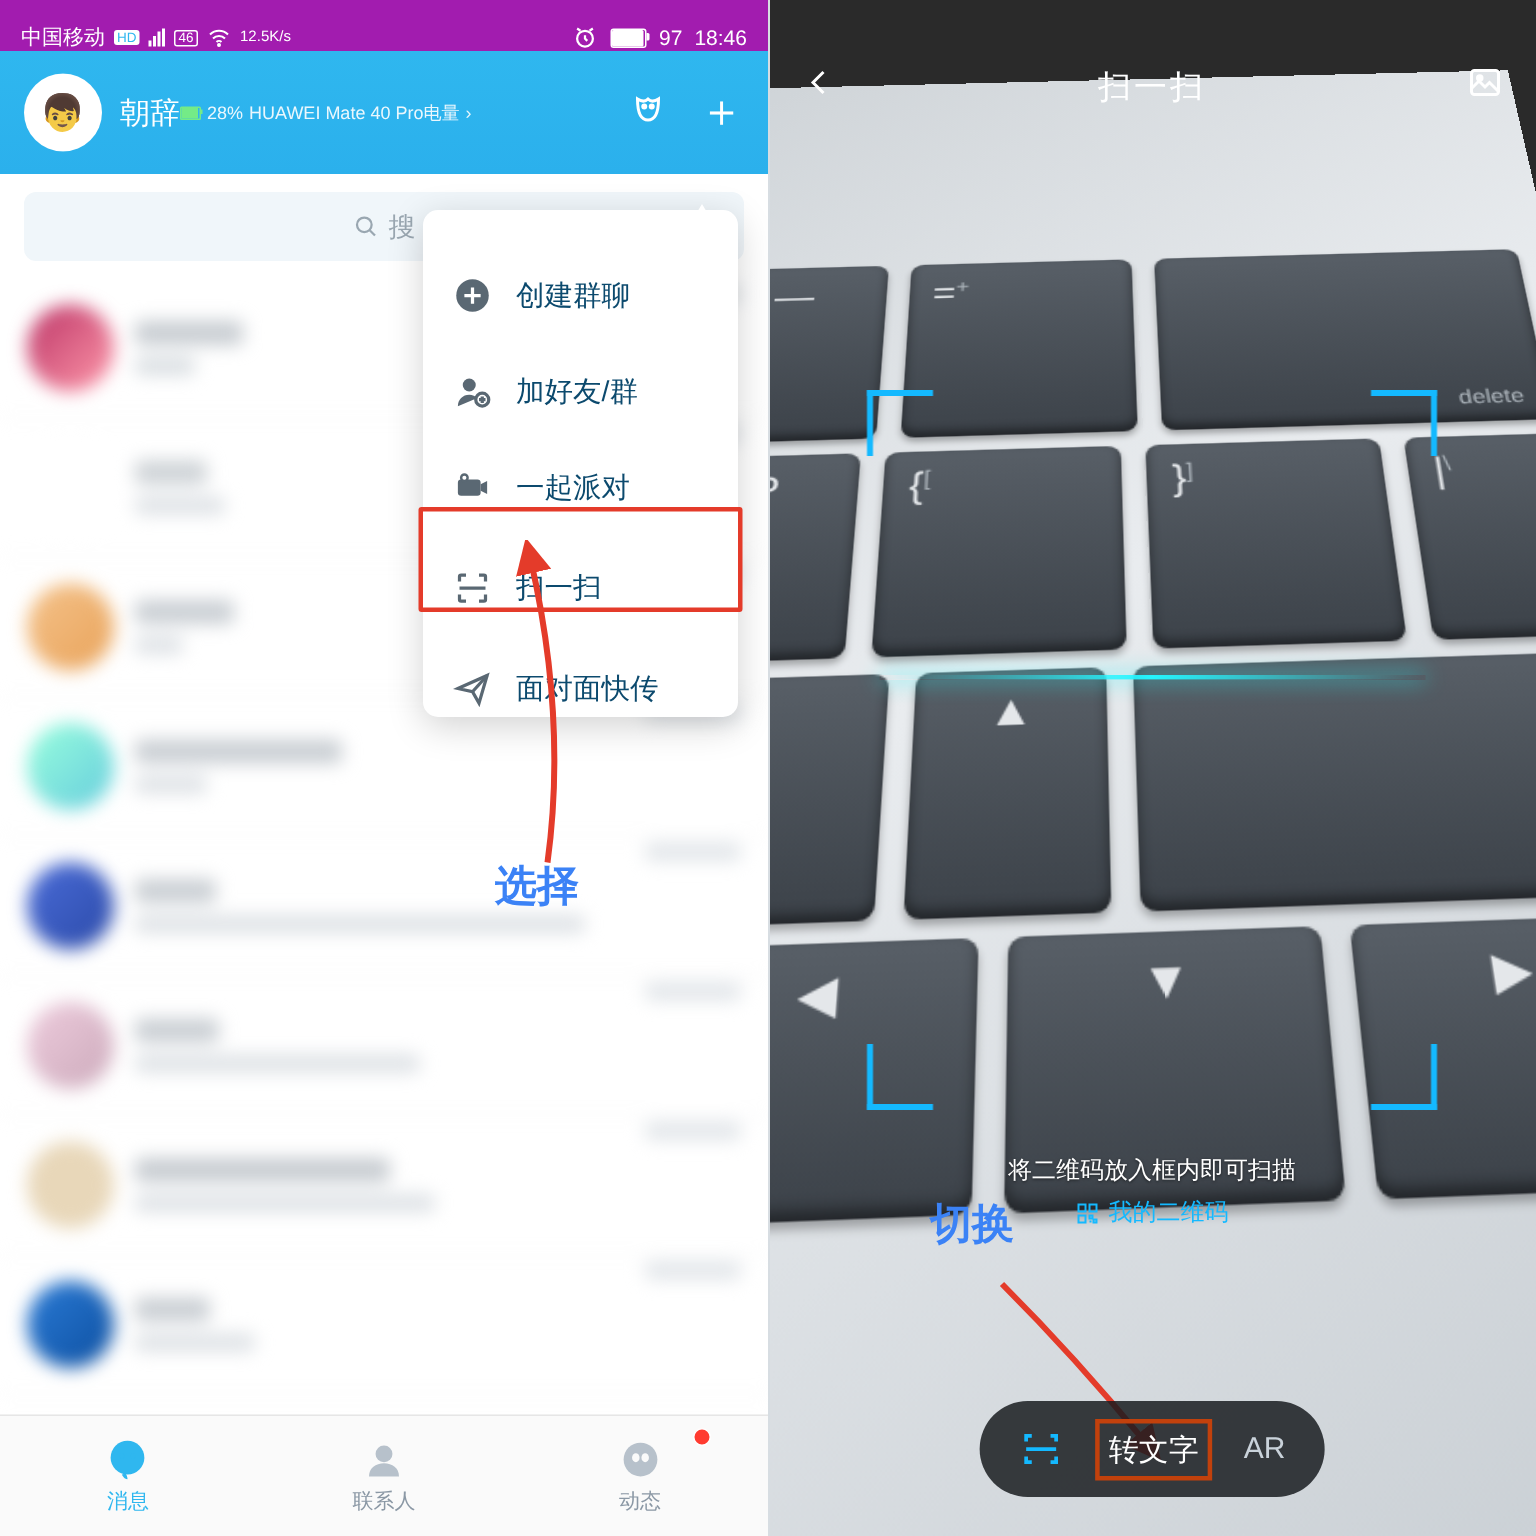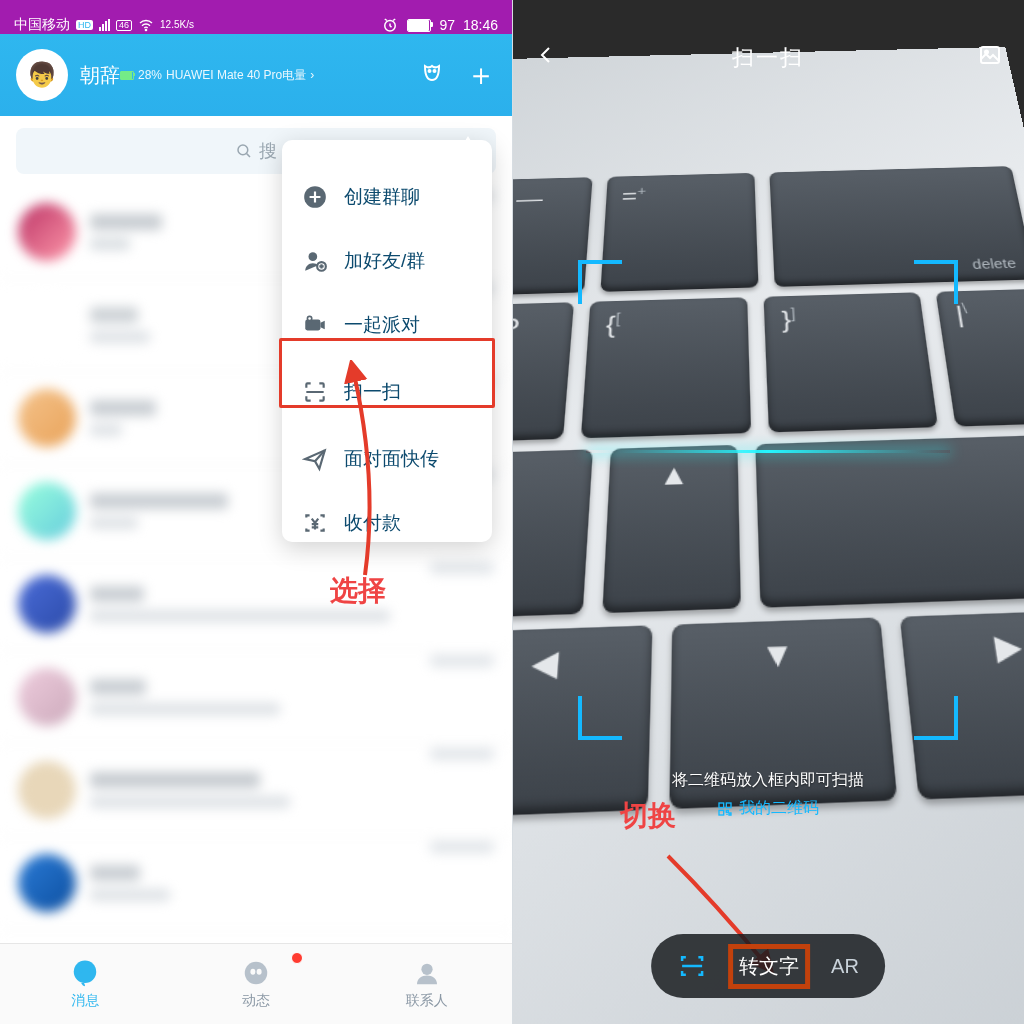--- a/index.html
+++ b/index.html
@@ -50,21 +50,21 @@
   .bn-dot{position:absolute;top:8px;right:38px;width:10px;height:10px;border-radius:50%;background:#ff3b30;border:1px solid #fff}
   
   .popup{position:absolute;top:140px;right:20px;background:#fff;border-radius:10px;box-shadow:0 6px 24px rgba(0,0,0,.18);width:210px;padding:6px 0}
   .popup::before{content:"";position:absolute;top:-10px;right:18px;border:6px solid transparent;border-bottom:10px solid #fff}
   .popup-item{display:flex;align-items:flex-end;height:64px;padding:0 20px;gap:16px;font-size:19px;color:#0c4a6e}
   .popup-item.hl{border:3px solid #e43b2a;border-radius:2px;margin:0 -3px}
   .popup-item .pi-icon{width:26px;height:26px;display:flex;align-items:center;justify-content:center;color:#5a6873}
   .popup-item .pi-icon svg{width:26px;height:26px}
   
   .anno-arrow{position:absolute;pointer-events:none}
-  .anno-text{position:absolute;color:#ef4444;font-size:28px;font-weight:600}
+  .anno-text{position:absolute;color:#3b82f6;font-size:28px;font-weight:600}
   
   .right{background:#2a2a2a}
   .kb-bg{position:absolute;inset:0;background:linear-gradient(145deg,#cfd4d8 0%,#e9ecef 40%,#bcc3c9 100%);transform:perspective(900px) rotateX(28deg) rotateZ(-2deg) scale(1.25);transform-origin:50% 40%}
   .kb-bg .krow{position:absolute;left:0;right:0;display:flex;gap:14px;padding:0 20px}
   .kb-bg .key{background:linear-gradient(180deg,#585f67,#3c4249);border-radius:8px;color:#e4e7ea;display:flex;align-items:flex-start;justify-content:flex-start;padding:10px 14px;font-size:24px;box-shadow:inset 0 -4px 6px rgba(0,0,0,.45),0 3px 4px rgba(0,0,0,.3)}
   .kb-bg .r1{top:160px}.kb-bg .r1 .key{height:110px;width:120px}
   .kb-bg .r1 .key:first-child{width:60px}
   .kb-bg .r2{top:300px}.kb-bg .r2 .key{height:110px;width:160px}
   .kb-bg .r3{top:440px}.kb-bg .r3 .key{height:110px;width:90px}
   .kb-bg .r3 .shift{width:280px}
@@ -78,21 +78,21 @@
   .scan-frame .tl{top:0;left:0;border-right:none;border-bottom:none}
   .scan-frame .tr{top:0;right:0;border-left:none;border-bottom:none}
   .scan-frame .bl{bottom:0;left:0;border-right:none;border-top:none}
   .scan-frame .br{bottom:0;right:0;border-left:none;border-top:none}
   .scan-line{position:absolute;left:8px;right:8px;top:190px;height:3px;background:linear-gradient(90deg,rgba(20,230,255,0),#25f5ff,rgba(20,230,255,0));box-shadow:0 0 14px #25f5ff}
   .scan-hint{position:absolute;top:770px;left:0;right:0;text-align:center;color:#fff;font-size:16px;z-index:5;text-shadow:0 1px 2px rgba(0,0,0,.6)}
   .scan-myqr{position:absolute;top:798px;left:0;right:0;text-align:center;color:#14b9ff;font-size:16px;z-index:5;display:flex;justify-content:center;align-items:center;gap:6px}
   .mode-pill{position:absolute;bottom:26px;left:50%;transform:translateX(-50%);background:rgba(25,28,32,.85);height:64px;border-radius:40px;display:flex;align-items:center;padding:0 26px;gap:30px;color:#c9d2da;font-size:20px;z-index:6}
   .mode-pill .mode{display:flex;align-items:center}
   .mode-pill .mode.scan svg{width:30px;height:30px;color:#14b9ff}
-  .mode-pill .mode.hl{border:5px solid #c2410c;padding:4px 6px;margin:-7px -9px;color:#fff;font-weight:500}
+  .mode-pill .mode.hl{border:3px solid #c2410c;padding:4px 6px;margin:-7px -9px;color:#fff;font-weight:500}
   .right .anno-text{top:797px;left:108px}
   .divider{position:absolute;left:512px;top:0;width:1px;height:1024px;background:#d7dde2;z-index:20}
 </style>
 </head>
 <body>
 
 <div class="stage">
 
   <div class="pane left">
 
@@ -271,29 +271,20 @@
       </div>
       <div class="popup-item">
         <span class="pi-icon">
             <svg viewBox="0 0 24 24" fill="none" stroke="#5a6873" stroke-width="2">
               <path d="M3 12 21 4l-5 17-4-7-9-2Z"></path>
               <path d="M12 14l9-10"></path>
             </svg>
           </span>
         <span>面对面快传</span>
       </div>
-      <div class="popup-item">
-        <span class="pi-icon">
-            <svg viewBox="0 0 24 24" fill="none" stroke="#5a6873" stroke-width="2">
-              <path d="M4 7V5h3M20 7V5h-3M4 17v2h3M20 17v2h-3"></path>
-              <path d="M9 8l3 4 3-4M9 13h6M9 16h6M12 12v6"></path>
-            </svg>
-          </span>
-        <span>收付款</span>
-      </div>
     </div>
 
     <svg class="anno-arrow" style="left:330px;top:360px" width="70" height="230">
       <defs>
           <marker id="ah1" markerWidth="10" markerHeight="10" refX="2" refY="3" orient="auto">
             <path d="M0 0L6 3L0 6Z" fill="#e43b2a"></path>
           </marker>
         </defs>
       <path d="M35 215 Q 48 120 24 14" stroke="#e43b2a" stroke-width="4" fill="none" marker-end="url(#ah1)"></path>
     </svg>
@@ -304,33 +295,33 @@
         <svg viewBox="0 0 24 24">
             <circle cx="12" cy="11" r="9" fill="#2fb7ef"></circle>
             <path d="M9 20c0 0 1 2.5 3 2.5 0-1.2-.6-2.4-1-3" fill="#2fb7ef"></path>
             <circle cx="9" cy="10" r="1.4" fill="#fff"></circle>
             <circle cx="15" cy="10" r="1.4" fill="#fff"></circle>
           </svg>
         <span>消息</span>
       </div>
       <div class="bn-item">
         <svg viewBox="0 0 24 24" fill="#b7c1cb">
+            <circle cx="12" cy="9" r="4.5"></circle>
+            <path d="M4 21c0-4.4 3.6-7 8-7s8 2.6 8 7"></path>
+          </svg>
+        <span>联系人</span>
+      </div>
+      <div class="bn-item">
+        <svg viewBox="0 0 24 24" fill="#b7c1cb">
             <circle cx="12" cy="12" r="9"></circle>
             <ellipse cx="9.5" cy="11" rx="2" ry="2.4" fill="#fafafa"></ellipse>
             <ellipse cx="14.5" cy="11" rx="2" ry="2.4" fill="#fafafa"></ellipse>
           </svg>
         <span class="bn-dot"></span>
         <span>动态</span>
-      </div>
-      <div class="bn-item">
-        <svg viewBox="0 0 24 24" fill="#b7c1cb">
-            <circle cx="12" cy="9" r="4.5"></circle>
-            <path d="M4 21c0-4.4 3.6-7 8-7s8 2.6 8 7"></path>
-          </svg>
-        <span>联系人</span>
       </div>
     </div>
   </div>
 
   <div class="pane right">
 
     <div class="kb-bg">
       <div class="krow r1">
         <div class="key">
             <span>—</span>

